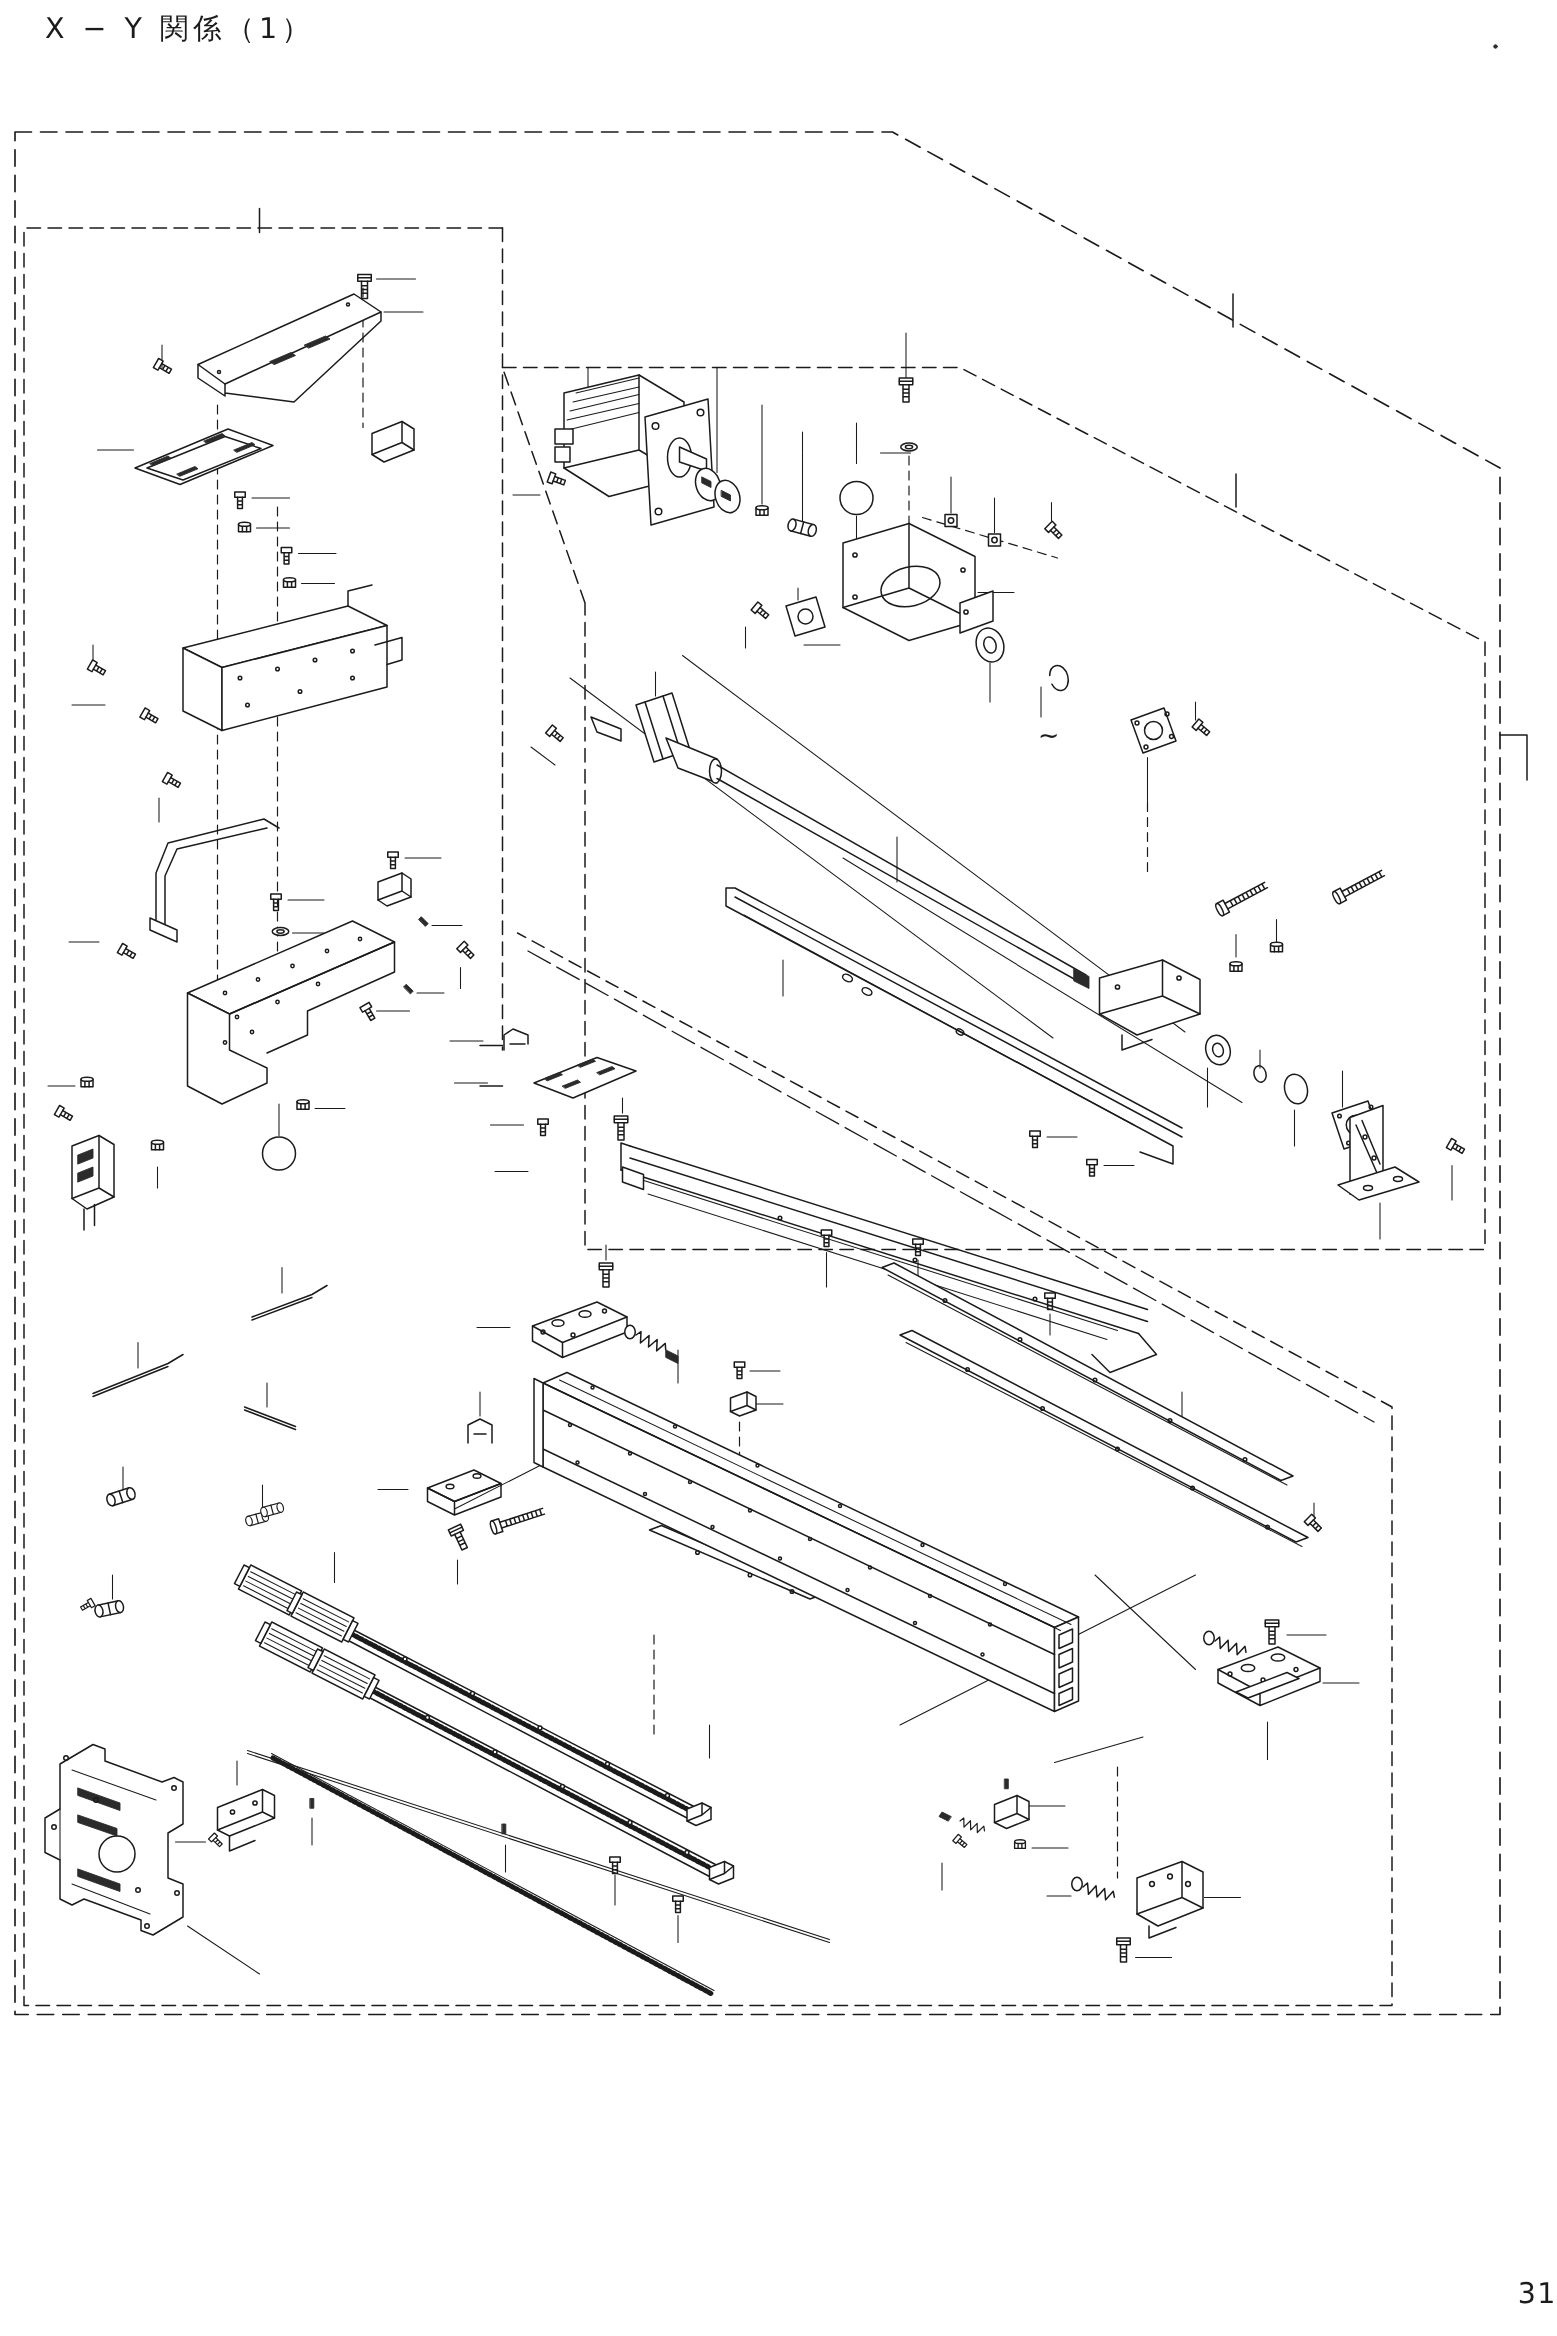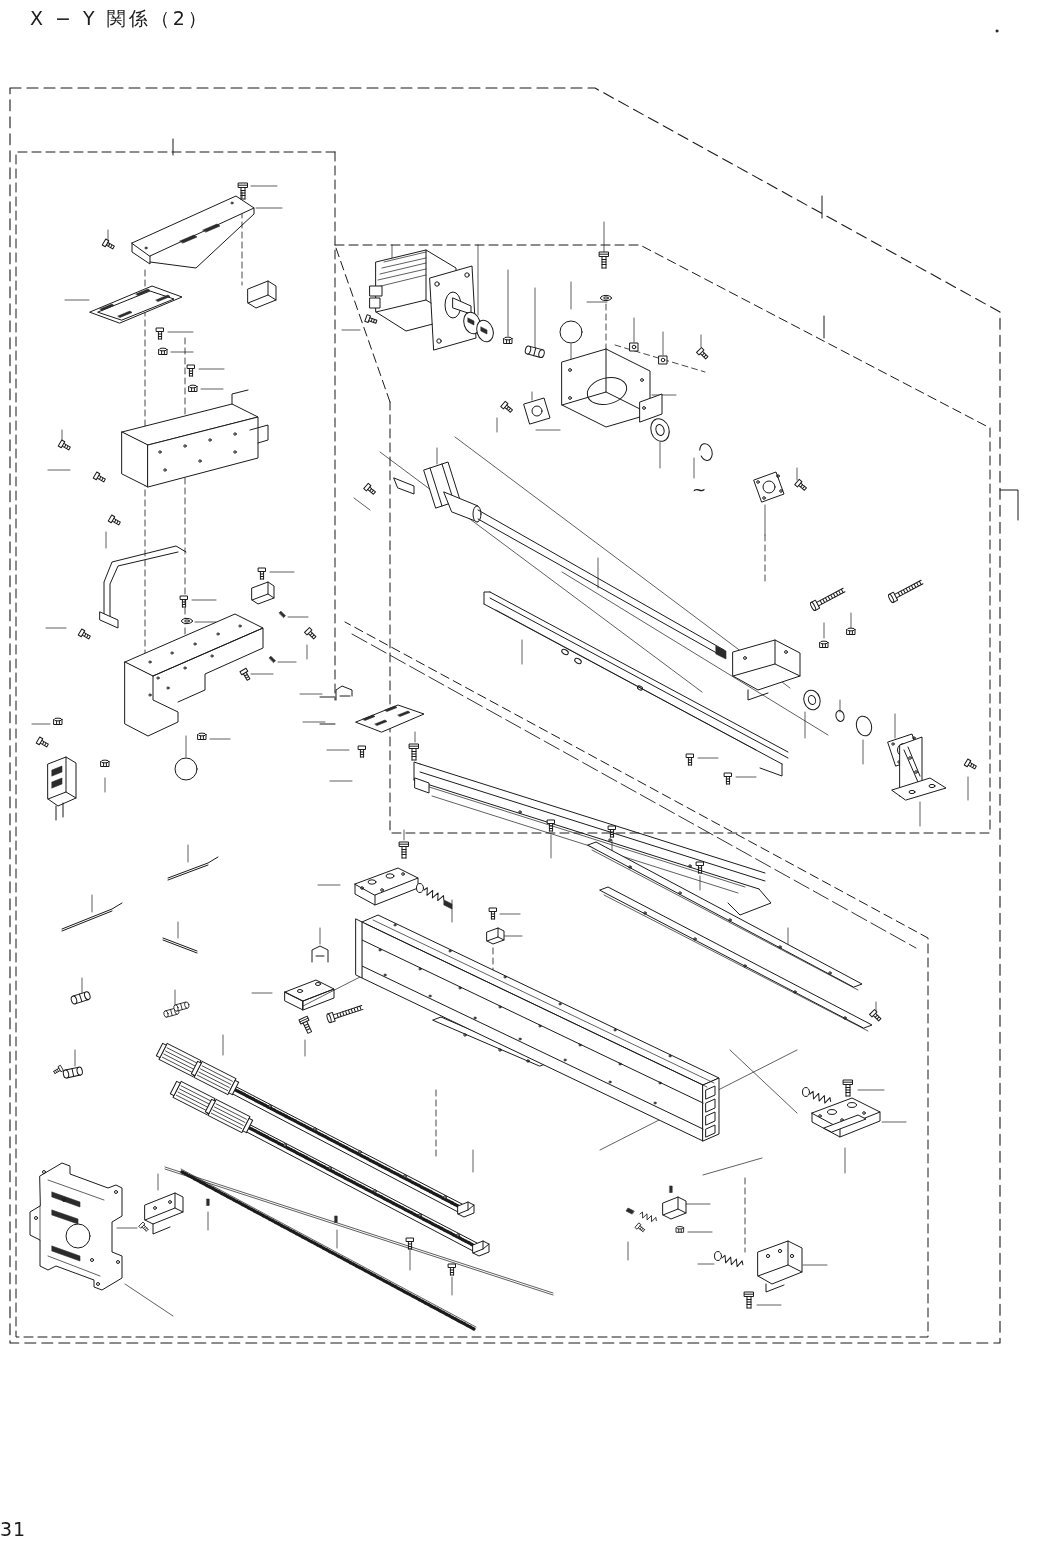--- a/index.html
+++ b/index.html
@@ -1,34 +1,34 @@
 <!DOCTYPE html>
 <html><head>
 <meta charset="utf-8">
 <style>
   html,body{margin:0;padding:0;background:#fff;}
   body{width:1038px;height:1557px;position:relative;font-family:"DejaVu Sans","Liberation Sans",sans-serif;overflow:hidden;}
   .page-title{position:absolute;left:30px;top:6px;font-size:19px;letter-spacing:3px;color:#1b1b1b;white-space:nowrap;}
-  .page-number{position:absolute;left:0;right:0;top:1518px;text-align:left;font-size:19px;letter-spacing:1px;color:#1b1b1b;}
+  .page-number{position:absolute;left:0;right:0;top:1518px;text-align:right;font-size:19px;letter-spacing:1px;color:#1b1b1b;}
   svg{position:absolute;left:0;top:0;}
   svg *{stroke:#1b1b1b;fill:none;stroke-width:1;stroke-linecap:round;stroke-linejoin:round;}
   .fw{fill:#ffffff;}
   .fd{fill:#2b2b2b;stroke:#2b2b2b;stroke-width:.6;}
   .thin{stroke-width:.7;}
   .teeth{stroke-width:3.4;stroke-dasharray:1.6,1.8;}
   .dash{stroke-dasharray:11,6;stroke-width:1.1;}
   .dash2{stroke-dasharray:9,5;stroke-width:1;}
   .cdash{stroke-dasharray:6,4;stroke-width:.8;}
   .ph{stroke-dasharray:17,5;stroke-width:.9;}
   text{stroke:none;fill:#1b1b1b;}
 </style>
 </head>
 <body>
 
-<div class="page-title">X − Y 関係（2）</div>
+<div class="page-title">X − Y 関係（1）</div>
 
 <svg width="1038" height="1557" viewBox="0 0 1038 1557">
   <defs>
     <g id="scrV">
         <path class="fw" d="M-4.5,0 h9 v4.5 h-9 Z"></path>
         <path d="M-4.5,2.2 h9 M-2,4.5 V16 M2,4.5 V16 M-2,7.5 h4 M-2,10 h4 M-2,12.5 h4 M-2,16 h4"></path>
       </g>
     <g id="scrS">
         <path class="fw" d="M-3.5,0 h7 v3.5 h-7 Z"></path>
         <path d="M-1.6,3.5 V11 M1.6,3.5 V11 M-1.6,6 h3.2 M-1.6,8.5 h3.2 M-1.6,11 h3.2"></path>

